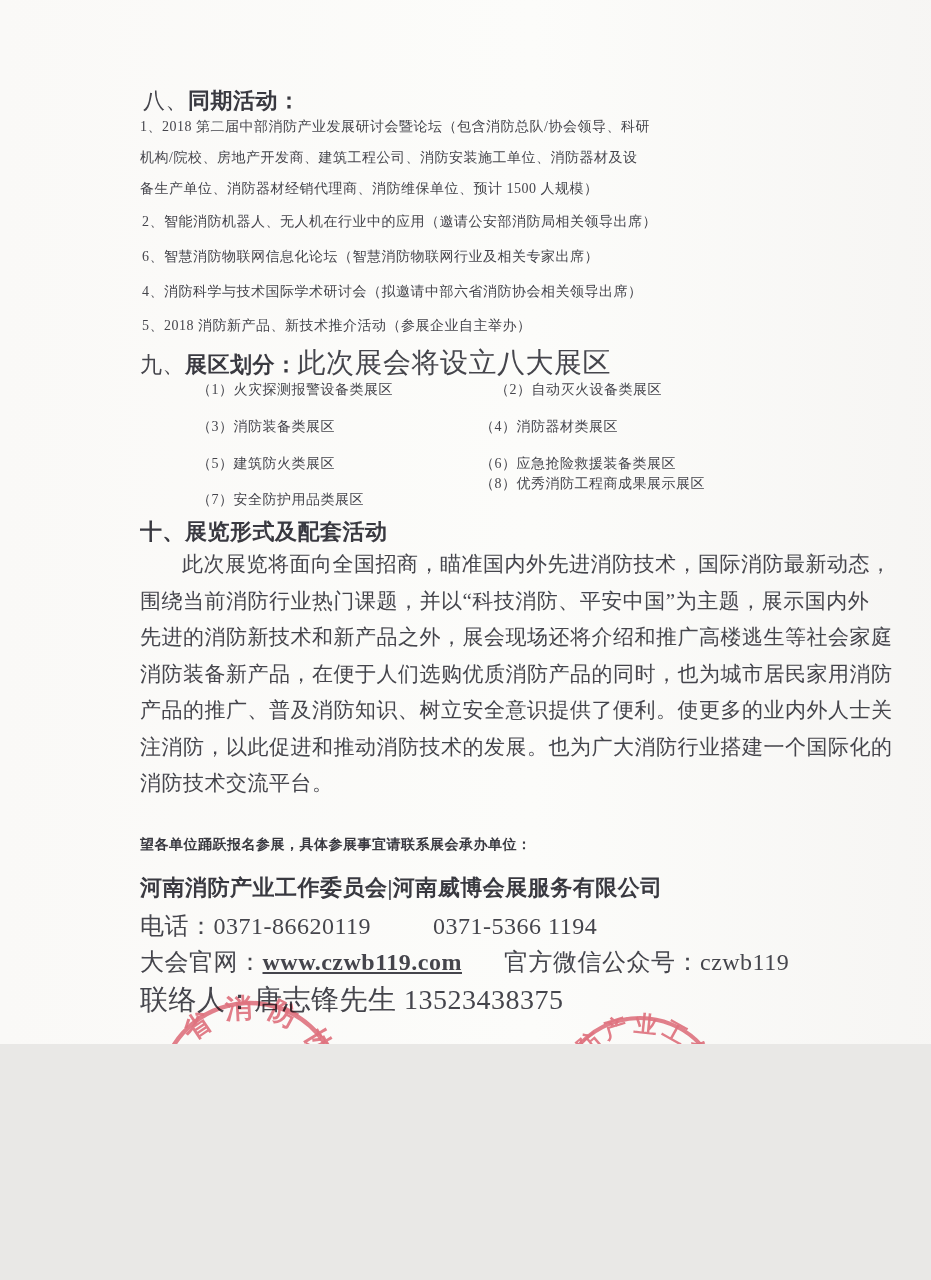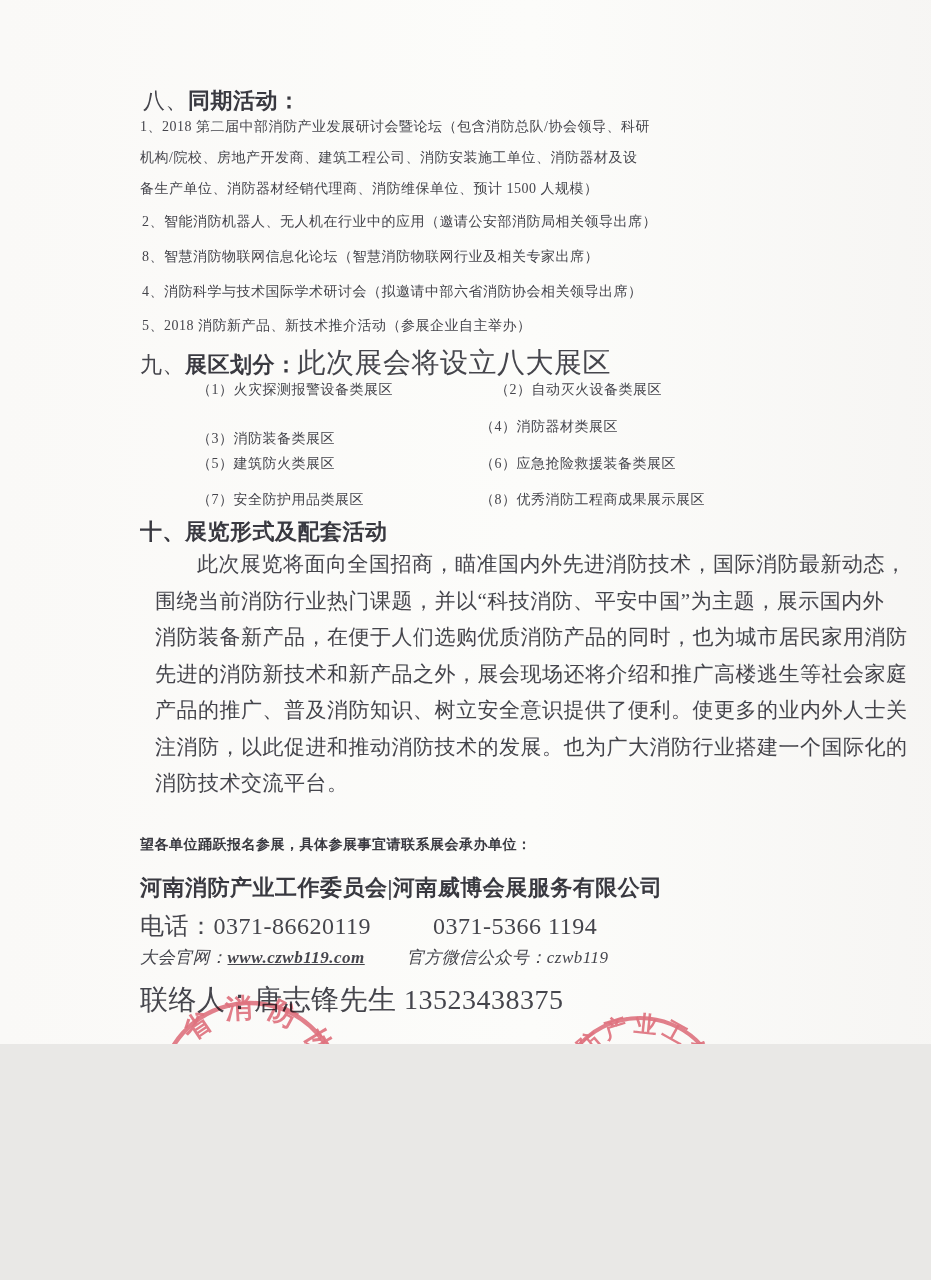--- a/index.html
+++ b/index.html
@@ -6,21 +6,21 @@
   .page {
     position:relative; width:931px; height:1044px; overflow:hidden;
     background:linear-gradient(90deg,#faf9f7 0%, #fcfcfa 55%, #f6f5f3 100%);
     font-family:"Liberation Serif","DejaVu Serif",serif;
     color:#45454c;
     padding-left:36px;
   }
   .t { position:absolute; white-space:nowrap; font-size:14px; letter-spacing:.5px; }
   .h { font-size:22px; }
   .bold { font-weight:bold; color:#393940; }
-  .para { position:absolute; left:140px; top:546px; width:672px;margin-left:15px; }
+  .para { position:absolute; left:140px; top:546px; width:672px; }
   .pl { font-size:21px; line-height:36.5px; white-space:nowrap; letter-spacing:.5px; }
   .pl.indent { text-indent:2em; }
   .website { font-weight:bold; text-decoration:underline; }
   .sig { position:absolute; color:#3d3d44; }
   .stamp { position:absolute; mix-blend-mode:multiply; opacity:.88; }
   .edge-right-shade { position:absolute; top:0; right:0; width:28px; height:1280px;
     background:linear-gradient(90deg, rgba(160,160,158,0) 0%, rgba(150,150,148,.18) 80%, rgba(120,120,118,.45) 100%); }
   .edge-right-line { position:absolute; top:0; right:0; width:3px; height:1280px; background:#8b8b89; }
   .edge-bottom-line { position:absolute; left:0; top:1261px; width:931px; height:3px; background:rgba(130,130,128,.5); }
   .edge-bottom-strip { position:absolute; left:0; top:1264px; width:931px; height:16px;
@@ -31,55 +31,55 @@
 
 <div class="page">
 
   <div class="t h" style="left:143px; top:86px;"><span>八、</span><span class="bold">同期活动：</span></div>
 
   <div class="t" style="left:140px; top:118px;">1、2018 第二届中部消防产业发展研讨会暨论坛（包含消防总队/协会领导、科研</div>
   <div class="t" style="left:140px; top:149px;">机构/院校、房地产开发商、建筑工程公司、消防安装施工单位、消防器材及设</div>
   <div class="t" style="left:140px; top:180px;">备生产单位、消防器材经销代理商、消防维保单位、预计 1500 人规模）</div>
 
   <div class="t" style="left:142px; top:213px;">2、智能消防机器人、无人机在行业中的应用（邀请公安部消防局相关领导出席）</div>
-  <div class="t" style="left:142px; top:248px;">8、智慧消防物联网信息化论坛（智慧消防物联网行业及相关专家出席）</div>
+  <div class="t" style="left:142px; top:248px;">6、智慧消防物联网信息化论坛（智慧消防物联网行业及相关专家出席）</div>
   <div class="t" style="left:142px; top:283px;">4、消防科学与技术国际学术研讨会（拟邀请中部六省消防协会相关领导出席）</div>
   <div class="t" style="left:142px; top:317px;">5、2018 消防新产品、新技术推介活动（参展企业自主举办）</div>
 
   <div class="t h" style="left:140px; top:344px;"><span>九、</span><span class="bold">展区划分：</span><span style="font-size:28px;">此次展会将设立八大展区</span></div>
 
   <div class="t" style="left:197px; top:381px;">（1）火灾探测报警设备类展区</div>
   <div class="t" style="left:480px; top:381px;margin-left:15px;">（2）自动灭火设备类展区</div>
-  <div class="t" style="left:197px; top:430px;">（3）消防装备类展区</div>
+  <div class="t" style="left:197px; top:418px;">（3）消防装备类展区</div>
   <div class="t" style="left:480px; top:418px;">（4）消防器材类展区</div>
   <div class="t" style="left:197px; top:455px;">（5）建筑防火类展区</div>
   <div class="t" style="left:480px; top:455px;">（6）应急抢险救援装备类展区</div>
   <div class="t" style="left:197px; top:491px;">（7）安全防护用品类展区</div>
-  <div class="t" style="left:480px; top:491px;">（8）优秀消防工程商成果展示展区</div>
+  <div class="t" style="left:480px; top:475px;">（8）优秀消防工程商成果展示展区</div>
 
   <div class="t h bold" style="left:140px; top:517px;">十、展览形式及配套活动</div>
 
   <div class="para">
     <div class="pl indent">此次展览将面向全国招商，瞄准国内外先进消防技术，国际消防最新动态，</div>
     <div class="pl">围绕当前消防行业热门课题，并以“科技消防、平安中国”为主题，展示国内外</div>
+    <div class="pl">先进的消防新技术和新产品之外，展会现场还将介绍和推广高楼逃生等社会家庭</div>
     <div class="pl">消防装备新产品，在便于人们选购优质消防产品的同时，也为城市居民家用消防</div>
-    <div class="pl">先进的消防新技术和新产品之外，展会现场还将介绍和推广高楼逃生等社会家庭</div>
     <div class="pl">产品的推广、普及消防知识、树立安全意识提供了便利。使更多的业内外人士关</div>
     <div class="pl">注消防，以此促进和推动消防技术的发展。也为广大消防行业搭建一个国际化的</div>
     <div class="pl">消防技术交流平台。</div>
   </div>
 
   <div class="t bold" style="left:140px; top:836px;">望各单位踊跃报名参展，具体参展事宜请联系展会承办单位：</div>
   <div class="t bold h" style="left:140px; top:873px;">河南消防产业工作委员会|河南威博会展服务有限公司</div>
 
   <div class="t" style="left:140px; top:910px; font-size:24px;">
     <span>电话：</span><span>0371-86620119</span><span style="display:inline-block; width:62px;"></span><span>0371-5366 1194</span>
   </div>
 
-  <div class="t" style="left:140px; top:946px; font-size:17px;font-style:italic;">
+  <div class="t" style="left:140px; top:946px; font-size:24px;">
     <span>大会官网：</span><span class="website">www.czwb119.com</span><span style="display:inline-block; width:42px;"></span><span>官方微信公众号：</span><span>czwb119</span>
   </div>
 
   <div class="t" style="left:140px; top:981px; font-size:28px;">
     <span>联络人：</span><span>唐志锋先生 13523438375</span>
   </div>
 
   <div class="sig" style="left:156px; top:1048px; font-size:22px; letter-spacing:1px;">河南省消防协会</div>
   <div class="sig" style="left:110px; top:1094px; font-size:19px; letter-spacing:2px;">二0一七年十二月六日</div>
 

